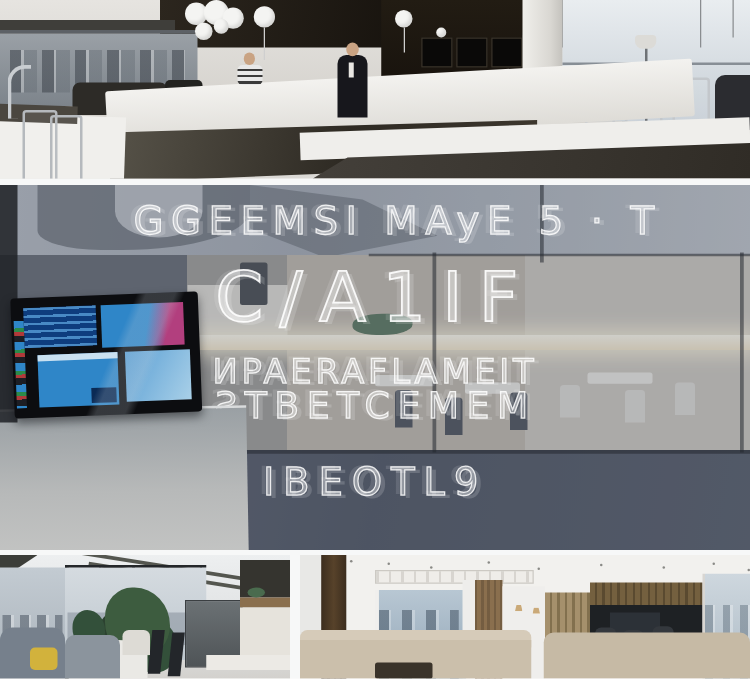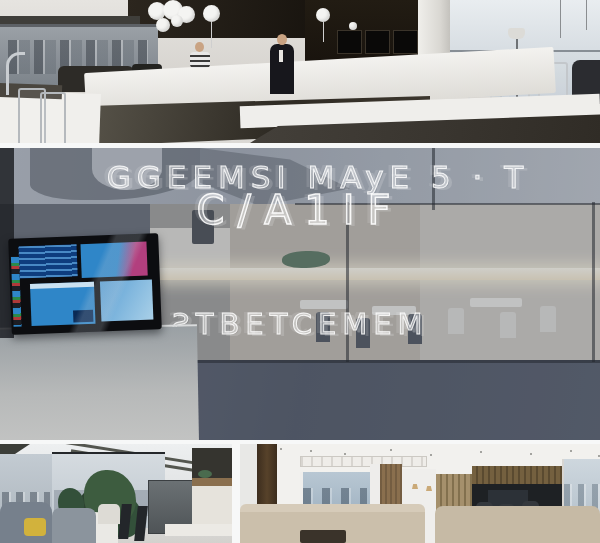--- a/index.html
+++ b/index.html
@@ -66,21 +66,21 @@
   .g-table{background:#e9e5dd;height:9px;border-radius:2px;}
   .g-chair-d{background:#2c313b;width:14px;height:30px;border-radius:3px 3px 0 0;}
   .g-chair-w{background:#d9d5cd;width:16px;height:26px;border-radius:3px 3px 0 0;}
   .g-tint{left:0;top:0;width:600px;height:292px;background:rgba(128,136,150,.38);}
   .g-tint-bottom{left:0;top:212px;width:600px;height:80px;background:rgba(58,64,80,.45);}
   .mullion{background:rgba(36,40,48,.55);}
   .glass-text{left:0;right:0;text-align:center;color:rgba(255,255,255,.4);
     -webkit-text-stroke:1px rgba(255,255,255,.85);white-space:pre;z-index:25;letter-spacing:6px;
     text-shadow:4px 2px 0 rgba(255,255,255,.17),-4px -1px 0 rgba(255,255,255,.12);}
   #gt1{top:11px;font-size:31px;padding-left:36px;}
-  #gt2{top:39px;font-size:40px;letter-spacing:13px;-webkit-text-stroke:1.4px rgba(255,255,255,.9);}
+  #gt2{top:58px;font-size:55px;letter-spacing:13px;-webkit-text-stroke:1.4px rgba(255,255,255,.9);}
   #gt3{top:134px;font-size:27px;letter-spacing:3px;}
   #gt4{top:159px;font-size:29px;}
   #gt5{top:220px;font-size:31px;letter-spacing:7px;}
   #gt6{top:252px;font-size:12px;letter-spacing:2px;-webkit-text-stroke:.4px rgba(255,255,255,.75);color:rgba(255,255,255,.55);text-shadow:none;}
   .monitor{left:10px;top:88px;width:150px;height:96px;transform:rotate(-2.2deg);z-index:30;}
   .monitor-bezel{left:0;top:0;width:150px;height:96px;background:#0c0d10;border-radius:3px;
     box-shadow:0 4px 8px rgba(10,12,16,.5);}
   .monitor-glare{left:0;top:0;width:150px;height:96px;border-radius:3px;
     background:linear-gradient(115deg,transparent 52%,rgba(200,210,220,.22) 56%,rgba(200,210,220,.22) 68%,transparent 72%);z-index:35;}
   .scr-tl{left:10px;top:8px;width:58px;height:32px;background:var(--screen-blue-dark,#0e3d7e);
@@ -224,21 +224,23 @@
     <div class="abs g-tint"></div>
     <div class="abs g-tint-bottom"></div>
     <div class="abs mullion" style="left:346px;top:54px;width:3px;height:160px;"></div>
     <div class="abs mullion" style="left:432px;top:0;width:3px;height:62px;"></div>
     <div class="abs mullion" style="left:592px;top:54px;width:3px;height:160px;"></div>
     <div class="abs mullion" style="left:295px;top:55px;width:305px;height:2px;"></div>
     <div class="abs mullion" style="left:0;top:212px;width:600px;height:3px;"></div>
 
     <div class="abs glass-text" id="gt1">GGEEMSI MAyE 5 · T</div>
     <div class="abs glass-text" id="gt2">C/A1IF</div>
+    <div class="abs glass-text" id="gt3">ИPAERAFLAMEIT</div>
     <div class="abs glass-text" id="gt4">ƧTBETCEMEM</div>
+    <div class="abs glass-text" id="gt5">IBEOTL9</div>
 
     <div class="abs g-leftdark"></div>
     <div class="abs g-counter"></div>
     <div class="abs monitor">
       <div class="abs monitor-bezel"></div>
       <div class="abs scr-tl"></div>
       <div class="abs scr-tr"></div>
       <div class="abs scr-bl"></div>
       <div class="abs scr-bl-bar"></div>
       <div class="abs scr-bl-cap"></div>

